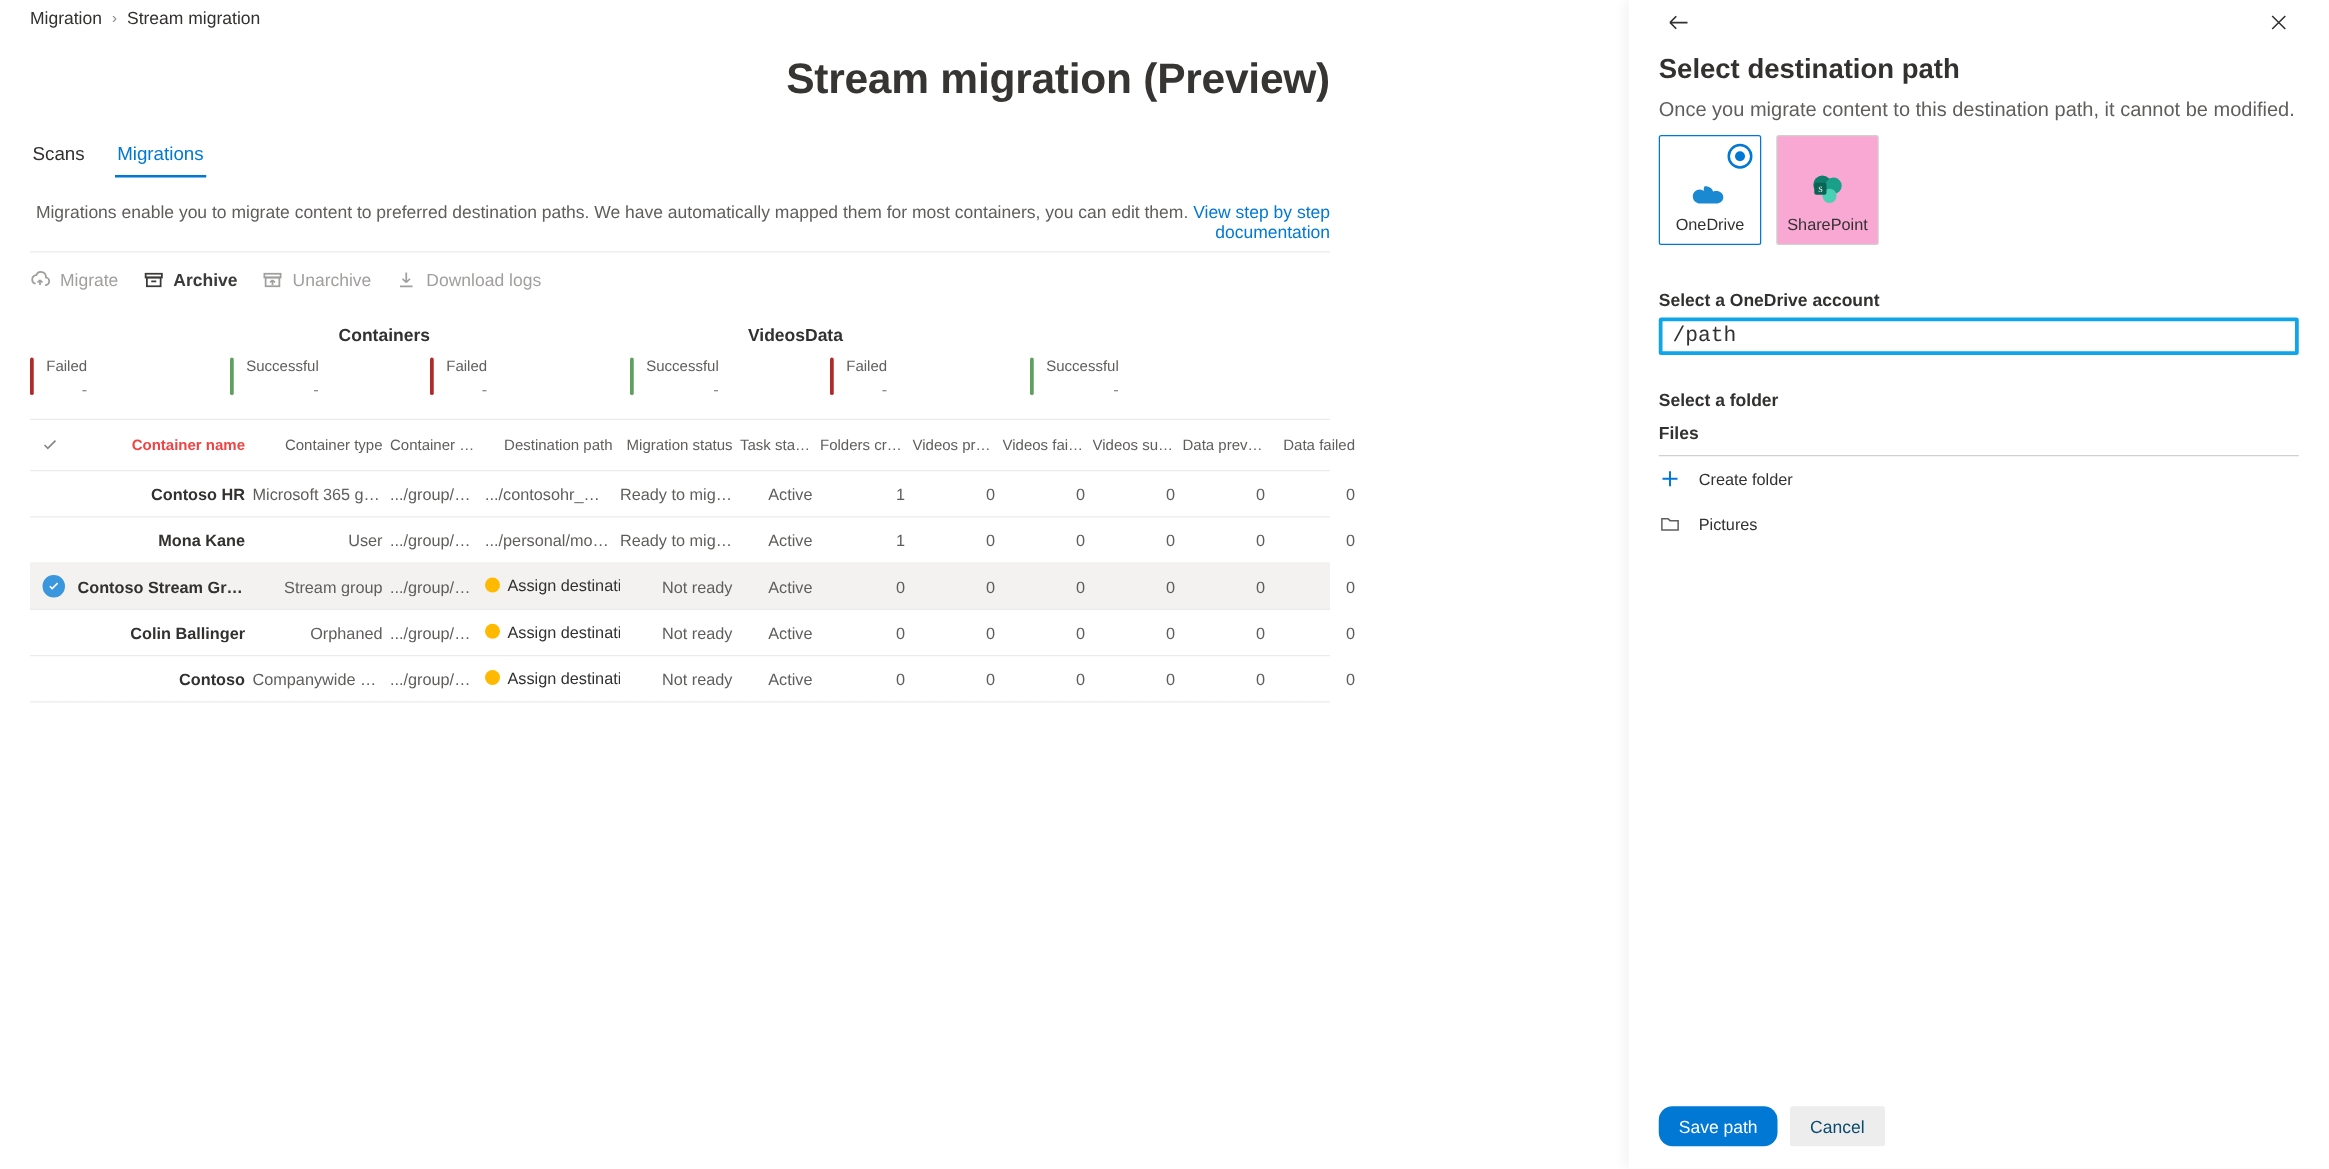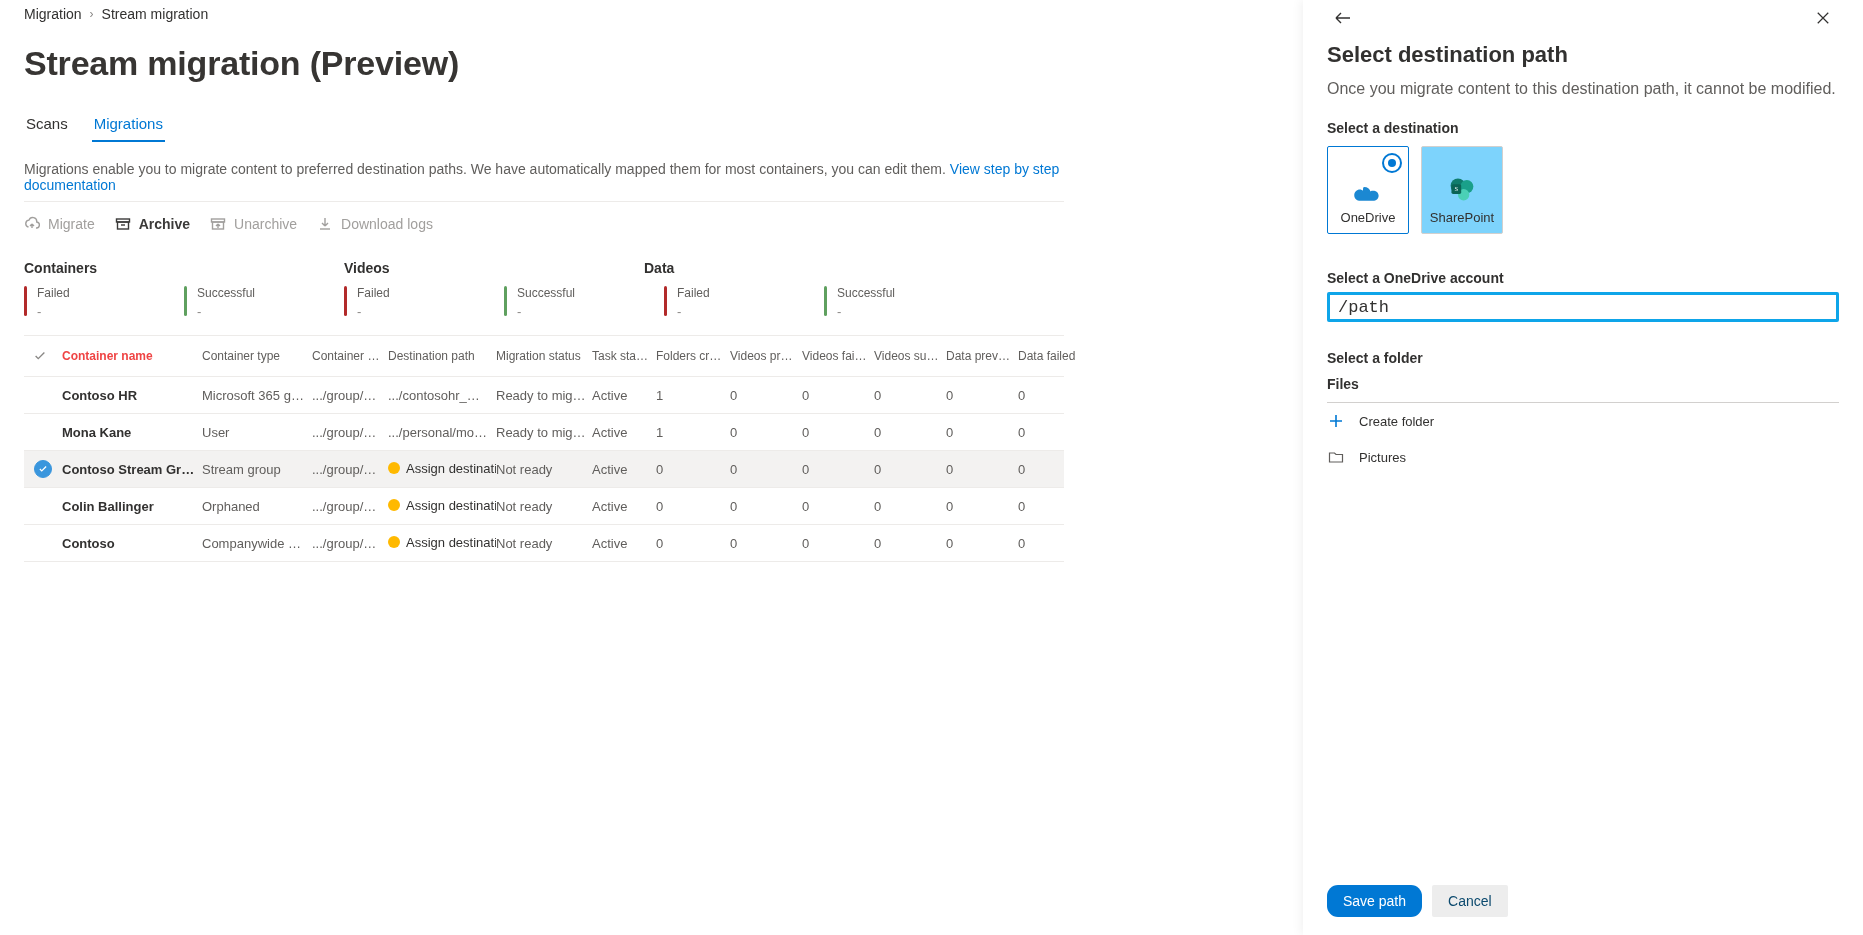--- a/index.html
+++ b/index.html
@@ -16,21 +16,21 @@
     --green:#5fa05f;
     --red:#b22a2a;
     --blue-dark:#0b5cab;
     --blue-primary:#0078d4;
     --grey-btn:#ededed;
   }
   html,body{margin:0;padding:0;background:var(--bg);font-family:"Segoe UI",SegoeUI,Arial,sans-serif;color:var(--text);}
   body{width:1863px;height:935px;overflow:hidden;}
   .app{position:relative;width:100%;height:100%;}
   
-  .main{position:relative;padding:2px 24px 0 24px;width:1040px;}
+  .main{position:relative;padding:2px 24px 0 24px;width:1040px;text-align:right;}
   .breadcrumb{display:flex;align-items:center;gap:8px;font-size:14px;color:var(--text);margin-top:4px;}
   .breadcrumb a{text-decoration:none;color:var(--text);}
   .breadcrumb .chev{color:var(--muted2);font-size:12px;}
   .page-title{font-size:34px;font-weight:600;color:#373533;margin:22px 0 8px 0;letter-spacing:-0.2px;}
   .tabs{display:flex;gap:22px;border-bottom:1px solid transparent;margin-top:24px;}
   .tab{padding:8px 2px;color:var(--text);font-size:15px;cursor:pointer;border-bottom:2px solid transparent;}
   .tab.active{color:var(--link);border-bottom:2px solid var(--link);}
   .description{margin-top:18px;color:#605e5c;font-size:14px;}
   .description .doclink{color:var(--link);text-decoration:none;}
   .divider{height:1px;background:var(--line);width:100%;margin-top:8px;}
@@ -343,32 +343,31 @@
         </div>
         <div class="close">
           <svg viewBox="0 0 16 16" width="14" height="14" stroke="#323130" stroke-width="1.4">
               <path d="M2 2l12 12M14 2L2 14"></path>
             </svg>
         </div>
       </div>
       <div class="panel-title">Select destination path</div>
       <div class="panel-desc">Once you migrate content to this destination path, it cannot be modified.</div>
 
-      <div class="panel-section-label">Select a destination</div>
       <div class="cards">
         <div class="card selected">
           <div class="radio">
               <div class="d"></div>
             </div>
           <svg class="onedrive-ico" viewBox="0 0 48 32">
             <path d="M18 8c5 0 9 3 10 7 1-1 3-1 4-1 5 0 9 3 9 8s-4 8-9 8H12c-6 0-10-4-10-9s4-9 9-9c2 0 4 1 5 2 0-4 0-6 2-6z" fill="#1b88d2"></path>
           </svg>
           <div class="label">OneDrive</div>
         </div>
-        <div class="card" style="background:#7dd3fc;">
+        <div class="card" style="background:#f9a8d4;">
           <svg class="sharepoint-ico" viewBox="0 0 32 32">
             <circle cx="11" cy="12" r="9" fill="#0f7c6c"></circle>
             <circle cx="22" cy="13" r="8" fill="#1aa08a"></circle>
             <circle cx="18" cy="23" r="7" fill="#4bd0b6"></circle>
             <rect x="3" y="10" width="12" height="12" rx="2" fill="#0a6456"></rect>
             <text x="9" y="19" text-anchor="middle" font-family="Segoe UI" font-size="8" fill="#ffffff">S</text>
           </svg>
           <div class="label">SharePoint</div>
         </div>
       </div>

